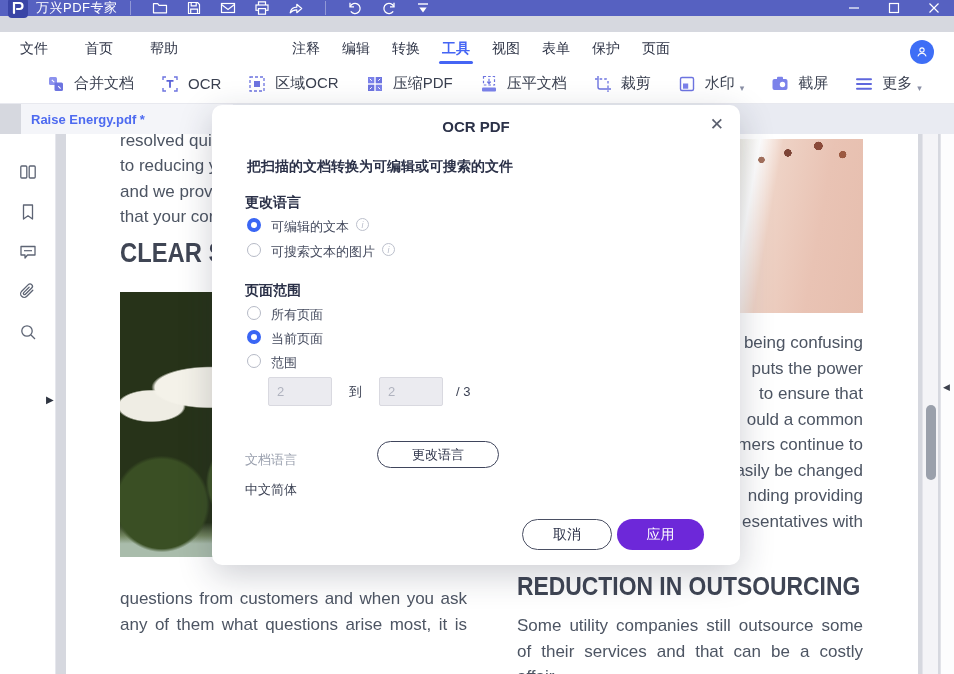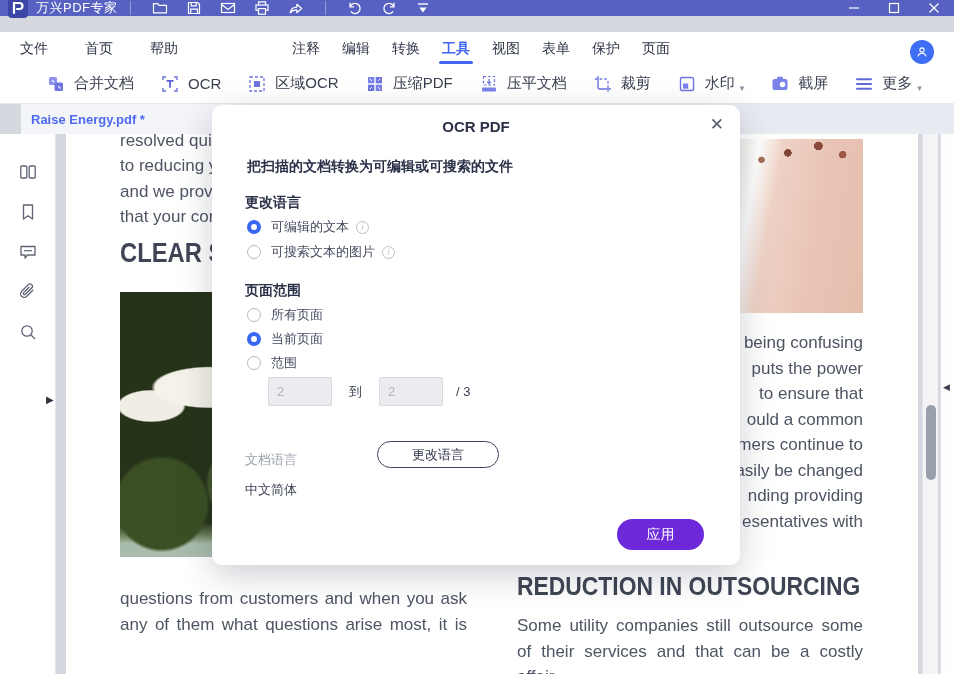--- a/index.html
+++ b/index.html
@@ -86,21 +86,21 @@
   .scroll-thumb { position:absolute; left:3px; top:271px; width:10px; height:75px; border-radius:5px; background:#9aa0ab; }
   .right-strip { position:absolute; left:884px; top:0; width:14px; height:540px; background:#fdfdfe; border-left:1px solid #e2e3e9; }
   .panel-collapse { position:absolute; left:2px; top:248px; font-size:9px; color:#3c404d; }
 
   
   .dialog { position:absolute; left:212px; top:105px; width:528px; height:460px; background:#fff; border-radius:10px; box-shadow:0 10px 34px rgba(30,35,60,.22); z-index:10; }
   .dlg-title { position:absolute; top:13px; left:0; width:100%; text-align:center; font-size:15px; font-weight:bold; color:#2b3148; }
   .dlg-close { position:absolute; top:11px; right:16px; font-size:17px; color:#5a5f6e; line-height:1; }
   .dlg-subtitle { position:absolute; top:53px; left:35px; font-size:14px; font-weight:bold; color:#2b3148; }
   .dlg-section { position:absolute; left:33px; font-size:14px; font-weight:bold; color:#2b3148; }
-  .opt { position:absolute; left:35px; display:flex; align-items:center; }
+  .opt { position:absolute; left:35px; display:flex; }
   .radio { width:14px; height:14px; border-radius:50%; border:1.5px solid #b6bac6; background:#fff; }
   .radio.selected { border:4.5px solid #3a66f4; }
   .optlabel { font-size:13px; color:#454b5e; margin-left:10px; }
   .info { width:13px; height:13px; border-radius:50%; border:1px solid #bcc0cc; color:#bcc0cc; font-size:9px; display:flex; align-items:center; justify-content:center; margin-left:7px; font-style:italic; }
   .range-row { position:absolute; left:56px; top:272px; display:flex; align-items:center; }
   .range-input { width:64px; height:29px; background:#ebebf0; border:1px solid #d9d9e0; border-radius:2px; color:#b0b3bf; font-size:13px; padding-left:8px; font-family:inherit; }
   .range-to { font-size:13px; color:#3c4254; margin:0 17px; }
   .range-total { font-size:13px; color:#3c4254; margin-left:13px; }
   .lang-label { position:absolute; left:33px; top:346px; font-size:13px; color:#9aa0ae; }
   .lang-btn { position:absolute; left:165px; top:336px; width:122px; height:27px; border:1px solid #3f455c; border-radius:14px; background:#fff; font-size:13px; color:#2b3148; display:flex; align-items:center; justify-content:center; }
@@ -415,16 +415,17 @@
       <input class="range-input" disabled="" value="2" style="">
       <span class="range-to">到</span>
       <input class="range-input" disabled="" value="2" style="">
       <span class="range-total">/ 3</span>
     </div>
 
     <div class="lang-label">文档语言</div>
     <button class="lang-btn">更改语言</button>
     <div class="lang-current">中文简体</div>
 
+    <button class="dlg-btn btn-cancel">取消</button>
     <button class="dlg-btn btn-apply">应用</button>
   </div>
 
 </div>
 
 </body></html>

